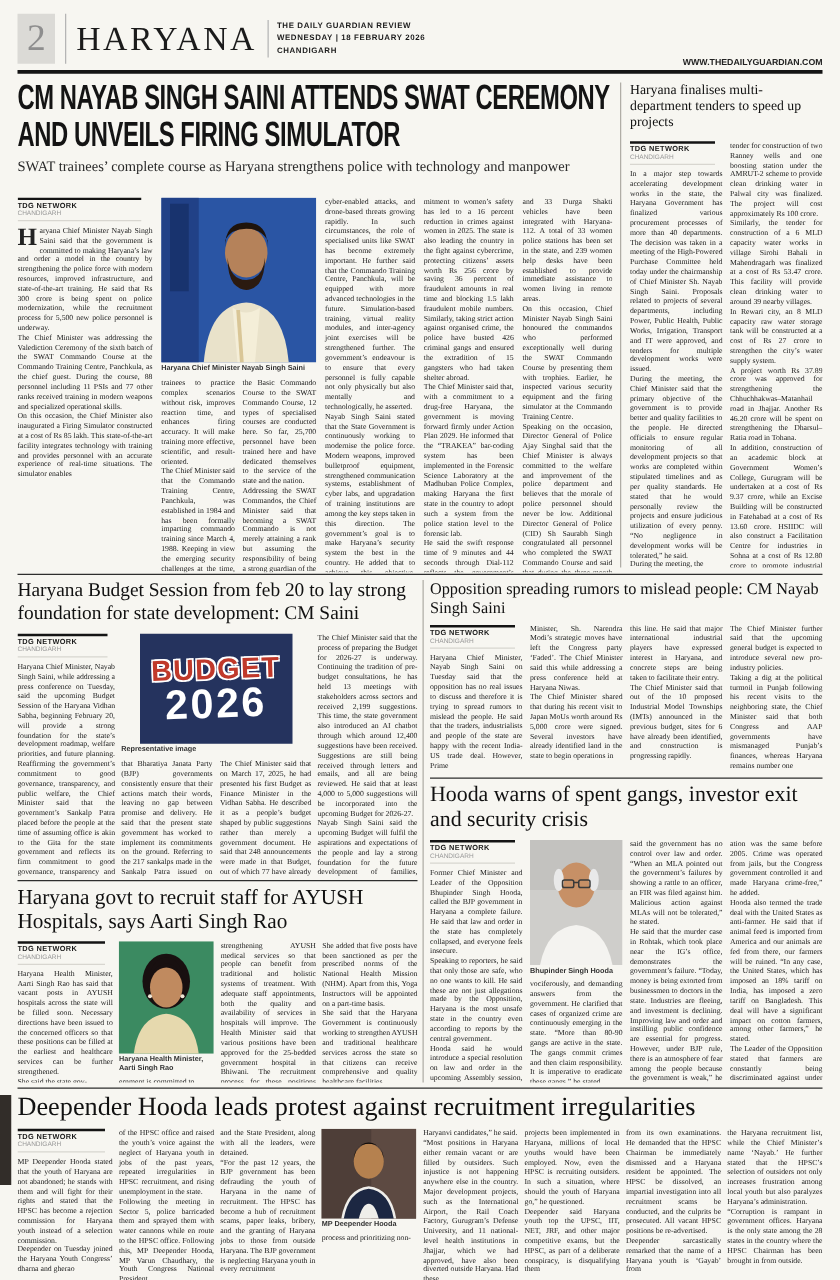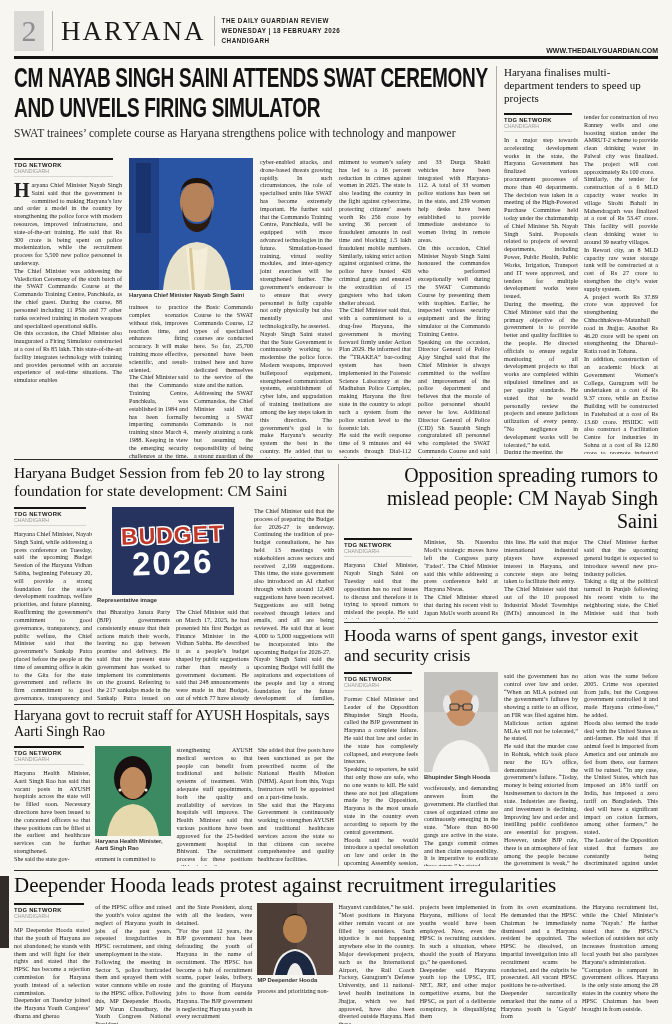--- a/index.html
+++ b/index.html
@@ -58,29 +58,29 @@
   .budget .cols-outer { grid-template-columns:78px 152px 1fr; gap:5px; }
   .budget-img { width:122px; height:88px; margin:0 auto; background:#25335e; display:flex;
                 flex-direction:column; align-items:center; justify-content:center; overflow:hidden; }
   .bword { font-family:"Liberation Sans", sans-serif; font-weight:bold; font-size:23px; color:#c0392b;
            letter-spacing:1px; transform:rotate(-2deg); line-height:1;
            text-shadow:-1.3px -1.3px 0 #fff, 1.3px -1.3px 0 #fff, -1.3px 1.3px 0 #fff, 1.3px 1.3px 0 #fff; }
   .byear { font-family:"Liberation Sans", sans-serif; font-weight:bold; font-size:33px; color:#fff;
            letter-spacing:2px; line-height:.95; transform:rotate(-2deg); }
 
   .opposition { position:absolute; left:344px; top:464px; width:314px; height:155px; overflow:hidden; }
-  .opposition .shead { font-size:20px; line-height:1.14; margin-bottom:6px;text-align:right; }
+  .opposition .shead { font-size:13px; line-height:1.14; margin-bottom:6px; }
   .opposition .cols { grid-template-columns:repeat(4,1fr); gap:6px; }
 
   .hooda { position:absolute; left:344px; top:626px; width:314px; height:240px; overflow:hidden; }
   .hooda .shead { font-size:17.5px; line-height:1.14; margin-bottom:6px; }
   .hooda .cols { grid-template-columns:repeat(4,1fr); gap:6px; }
 
   .ayush { position:absolute; left:14px; top:708px; width:320px; height:158px; overflow:hidden; }
-  .ayush .shead { font-size:14px; line-height:1.14; margin-bottom:6px; }
+  .ayush .shead { font-size:17px; line-height:1.14; margin-bottom:6px; }
   .ayush .cols { grid-template-columns:repeat(4,1fr); gap:5px; }
 
   
   .protest { position:absolute; left:14px; top:874px; width:644px; height:150px; overflow:hidden; }
   .protest .shead { font-size:21px; line-height:1.1; margin-bottom:6px; }
   .protest .cols { grid-template-columns:repeat(8,1fr); gap:5px; }
 
   .edge-strip { position:absolute; left:0; top:876px; width:9px; height:72px; background:#322d29; }
 </style>
 </head>

